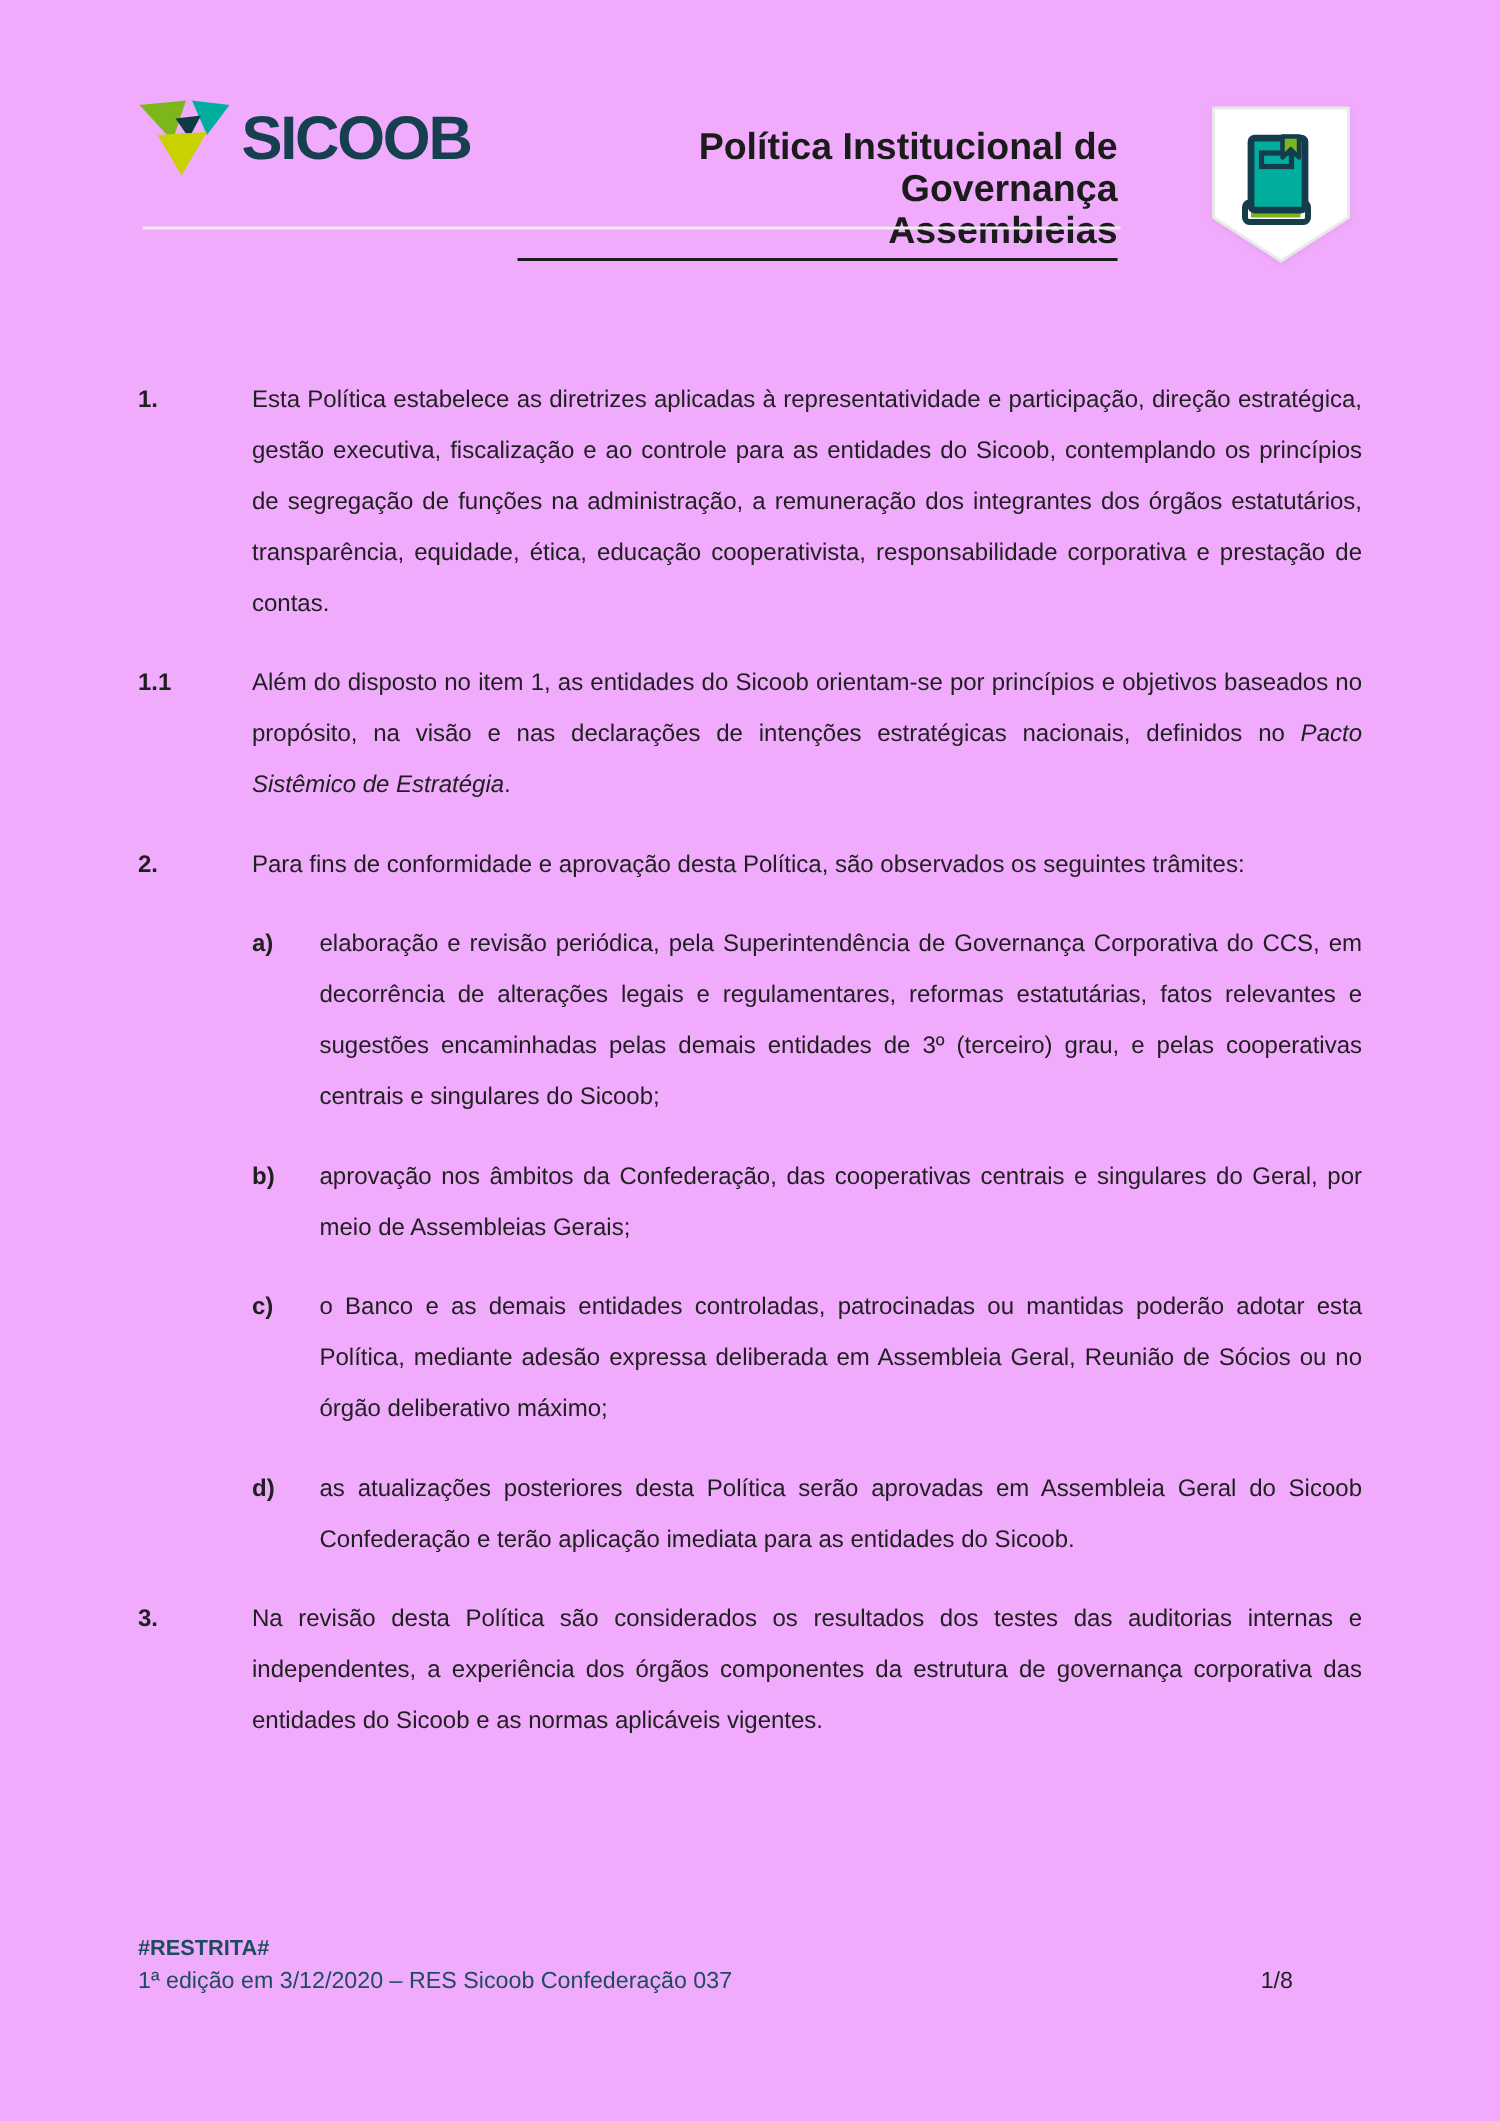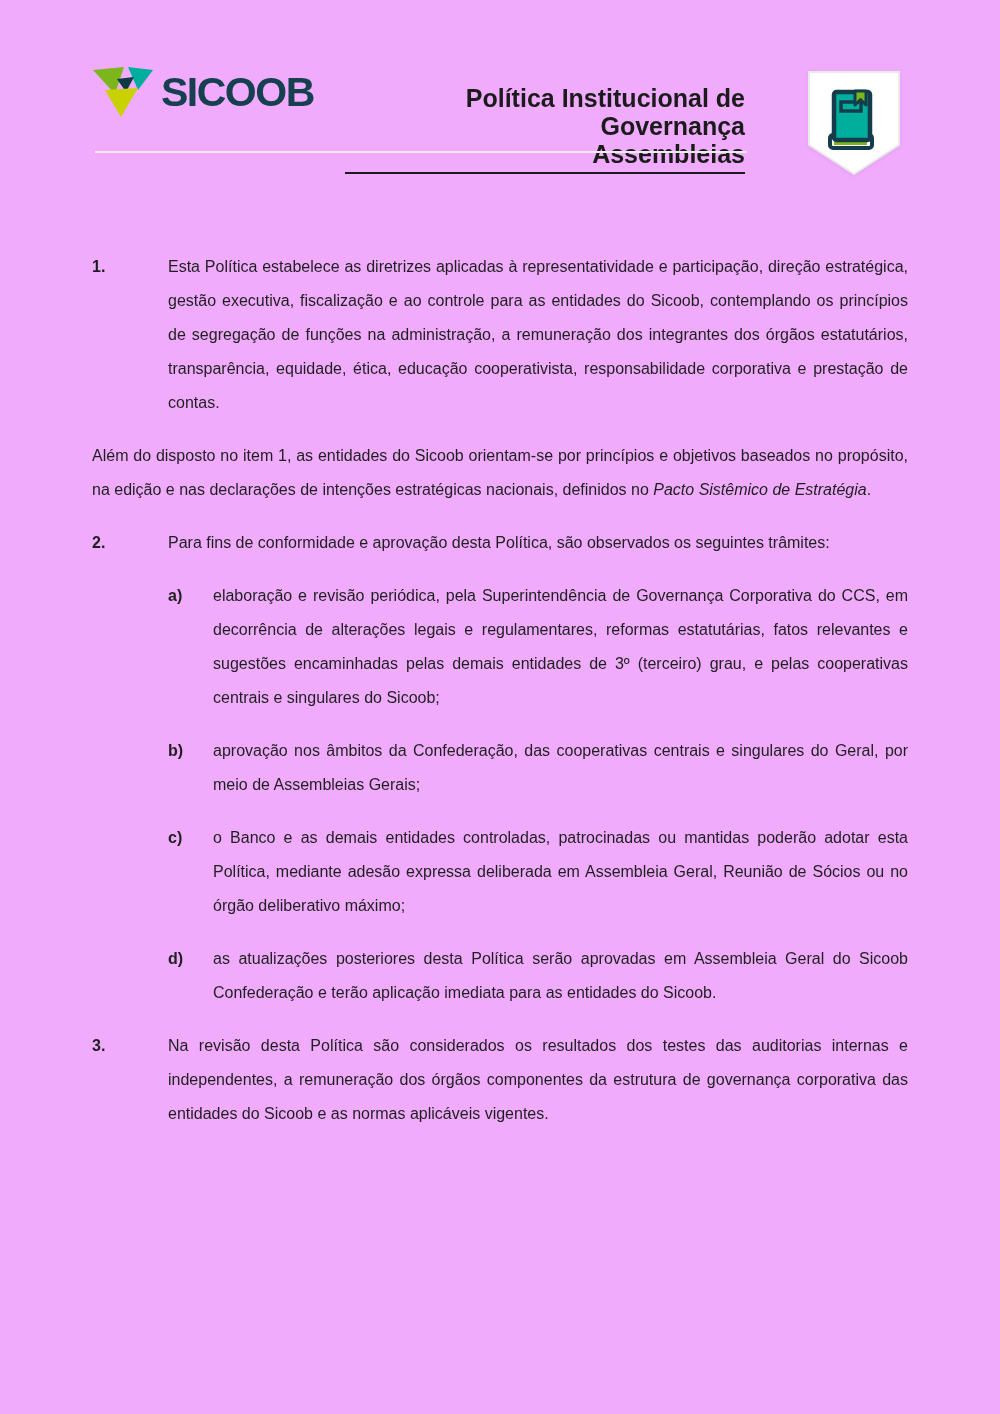--- a/index.html
+++ b/index.html
@@ -94,21 +94,22 @@
   </div>
 
   <main class="doc-body">
 
     <div class="para">
       <span class="num">1.</span>
       <span class="ptext">Esta Política estabelece as diretrizes aplicadas à representatividade e participação, direção estratégica, gestão executiva, fiscalização e ao controle para as entidades do Sicoob, contemplando os princípios de segregação de funções na administração, a remuneração dos integrantes dos órgãos estatutários, transparência, equidade, ética, educação cooperativista, responsabilidade corporativa e prestação de contas.</span>
     </div>
 
     <div class="para">
-      <span class="ptext"><span>Além do disposto no item 1, as entidades do Sicoob orientam-se por princípios e objetivos baseados no propósito, na edição e nas declarações de intenções estratégicas nacionais, definidos no </span><em>Pacto Sistêmico de Estratégia</em><span>.</span></span>
+      <span class="num">1.1</span>
+      <span class="ptext"><span>Além do disposto no item 1, as entidades do Sicoob orientam-se por princípios e objetivos baseados no propósito, na visão e nas declarações de intenções estratégicas nacionais, definidos no </span><em>Pacto Sistêmico de Estratégia</em><span>.</span></span>
     </div>
 
     <div class="para">
       <span class="num">2.</span>
       <span class="ptext">Para fins de conformidade e aprovação desta Política, são observados os seguintes trâmites:</span>
     </div>
 
     <div class="item">
       <span class="letter">a)</span>
       <span class="itext">elaboração e revisão periódica, pela Superintendência de Governança Corporativa do CCS, em decorrência de alterações legais e regulamentares, reformas estatutárias, fatos relevantes e sugestões encaminhadas pelas demais entidades de 3º (terceiro) grau, e pelas cooperativas centrais e singulares do Sicoob;</span>
@@ -124,19 +125,26 @@
       <span class="itext">o Banco e as demais entidades controladas, patrocinadas ou mantidas poderão adotar esta Política, mediante adesão expressa deliberada em Assembleia Geral, Reunião de Sócios ou no órgão deliberativo máximo;</span>
     </div>
 
     <div class="item">
       <span class="letter">d)</span>
       <span class="itext">as atualizações posteriores desta Política serão aprovadas em Assembleia Geral do Sicoob Confederação e terão aplicação imediata para as entidades do Sicoob.</span>
     </div>
 
     <div class="para">
       <span class="num">3.</span>
-      <span class="ptext">Na revisão desta Política são considerados os resultados dos testes das auditorias internas e independentes, a remuneração dos órgãos componentes da estrutura de governança corporativa das entidades do Sicoob e as normas aplicáveis vigentes.</span>
+      <span class="ptext">Na revisão desta Política são considerados os resultados dos testes das auditorias internas e independentes, a experiência dos órgãos componentes da estrutura de governança corporativa das entidades do Sicoob e as normas aplicáveis vigentes.</span>
     </div>
 
   </main>
 
+  <footer class="footer">
+    <div class="restrita">#RESTRITA#</div>
+    <div class="footer-row">
+      <span>1ª edição em 3/12/2020 – RES Sicoob Confederação 037</span>
+      <span class="page-num">1/8</span>
+    </div>
+  </footer>
 
 </div>
 
 </body></html>

